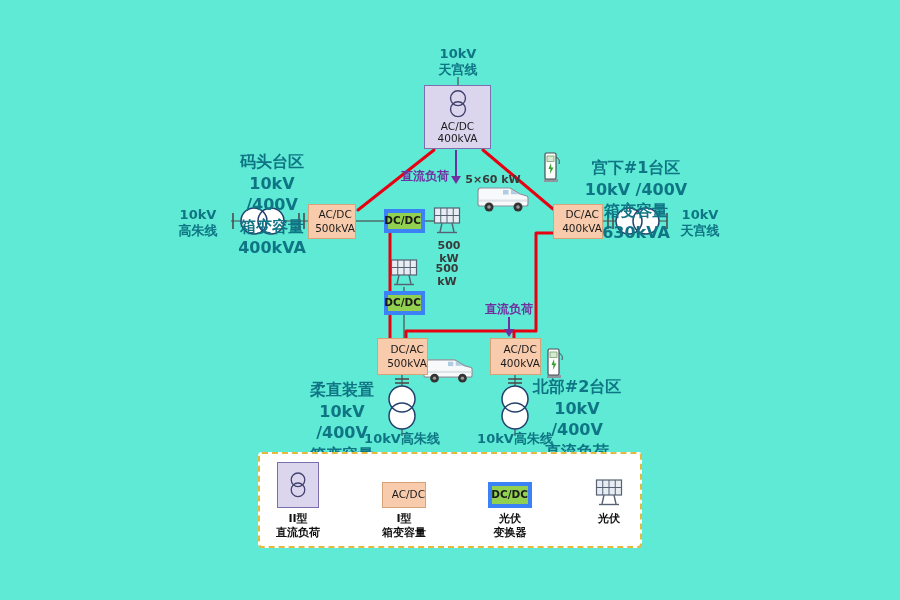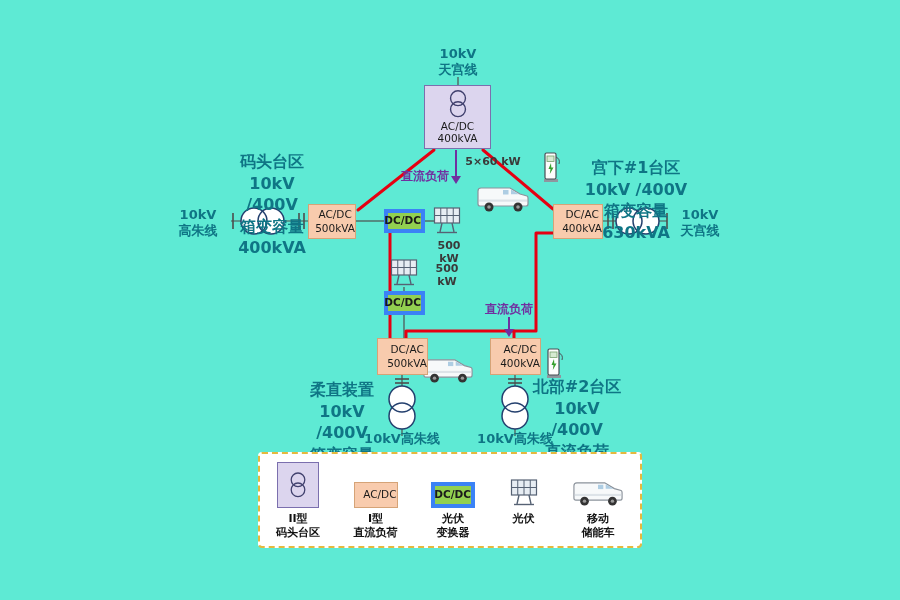--- a/index.html
+++ b/index.html
@@ -136,21 +136,21 @@
   <div class="lbl feeder" style="left:426px;top:46px;width:64px">10kV
 天宫线</div>
   <div class="box type2" style="left:424px;top:85px;width:67px;height:64px">
     <svg width="28" height="32">
         <use href="#sym-trafo2"></use>
       </svg>
     <div class="cvt-text">AC/DC
 400kVA</div>
   </div>
   <div class="lbl purple" style="left:394px;top:169px;width:62px">直流负荷</div>
-  <div class="lbl dark" style="left:464px;top:155px;width:58px">5×60 kW</div>
+  <div class="lbl dark" style="left:464px;top:173px;width:58px">5×60 kW</div>
 
   <div class="lbl area" style="left:222px;top:151px;width:100px">码头台区
 10kV /400V
 箱变容量 400kVA</div>
   <div class="lbl feeder" style="left:166px;top:207px;width:64px">10kV
 高朱线</div>
   <div class="box type1" style="left:308px;top:204px;width:48px;height:35px">AC/DC
 500kVA</div>
   <div class="box pv" style="left:384px;top:209px;width:41px;height:24px">DC/DC</div>
   <div class="lbl dark" style="left:426px;top:239px;width:46px">500 kW</div>
@@ -184,48 +184,39 @@
   <div class="legend">
     <div class="leg-item">
       <div class="leg-icon">
         <div class="type2-mini">
           <svg width="24" height="30">
               <use href="#sym-trafo2"></use>
             </svg>
         </div>
       </div>
       <div class="leg-label">II型
-码头台区</div>
+直流负荷</div>
     </div>
     <div class="leg-item">
       <div class="leg-icon">
         <div class="box type1 mini">AC/DC</div>
       </div>
       <div class="leg-label">I型
-直流负荷</div>
+箱变容量</div>
     </div>
     <div class="leg-item">
       <div class="leg-icon">
         <div class="box pv mini">DC/DC</div>
       </div>
       <div class="leg-label">光伏
 变换器</div>
     </div>
     <div class="leg-item">
       <div class="leg-icon">
         <svg width="30" height="32">
             <use href="#sym-solar"></use>
           </svg>
       </div>
       <div class="leg-label">光伏</div>
     </div>
-    <div class="leg-item">
-      <div class="leg-icon">
-        <svg width="52" height="33">
-            <use href="#sym-van"></use>
-          </svg>
-      </div>
-      <div class="leg-label">移动
-储能车</div>
-    </div>
   </div>
 
 </div>
 
 </body></html>

